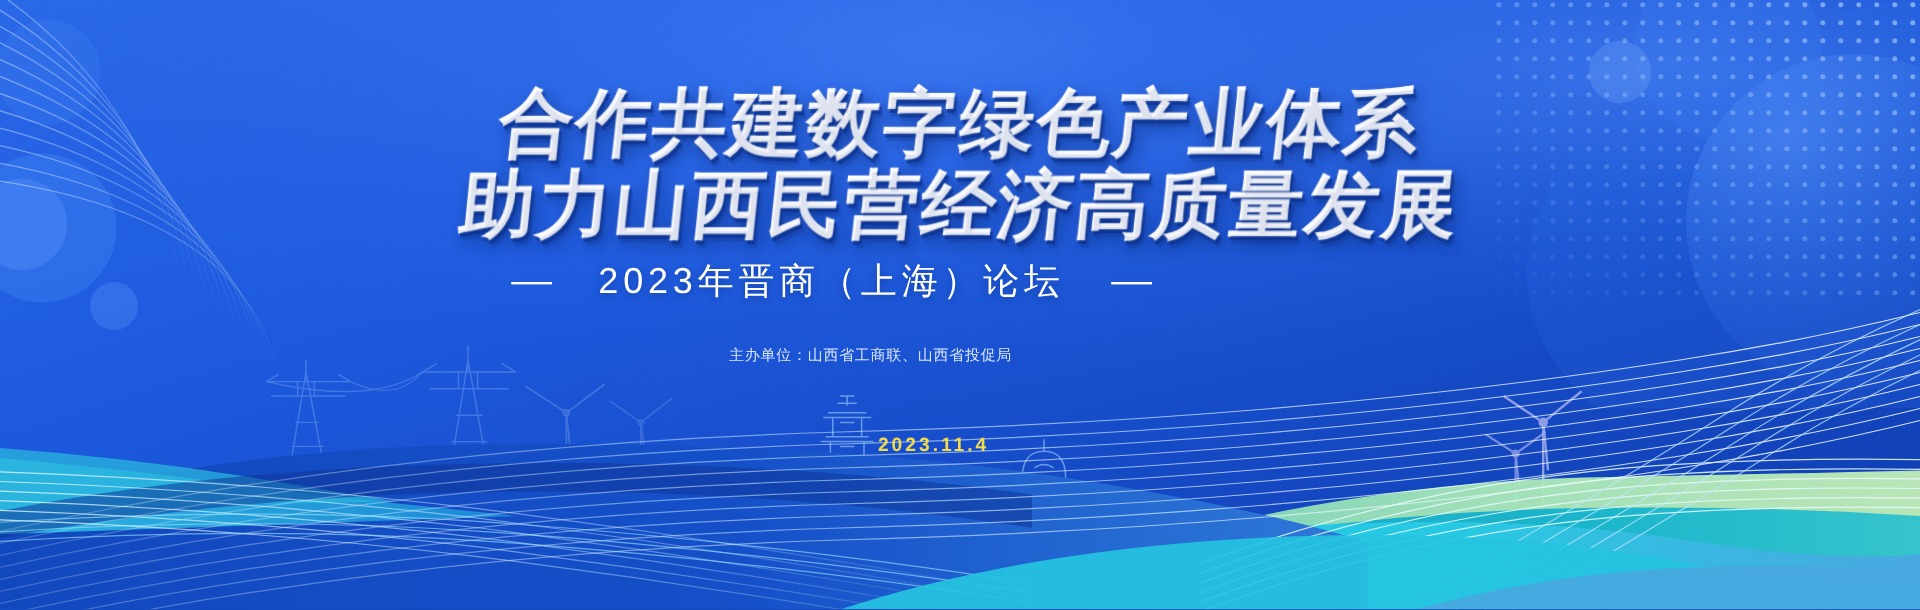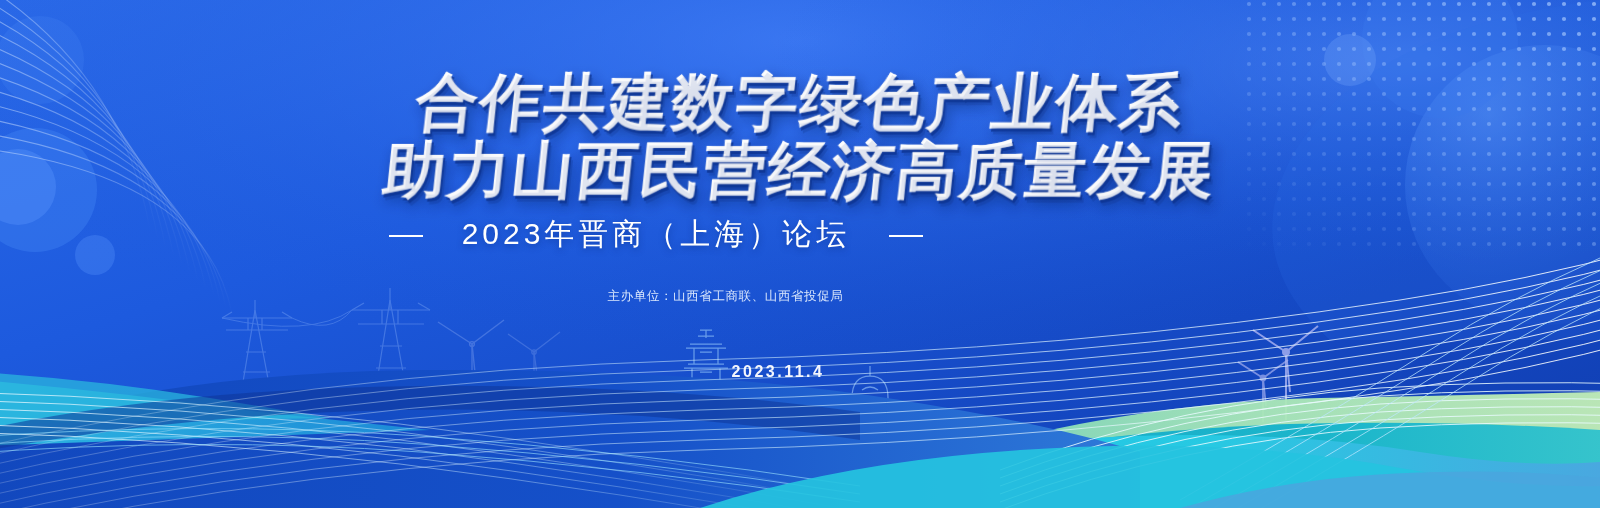--- a/index.html
+++ b/index.html
@@ -58,20 +58,21 @@
     position: absolute;
     top: 214px;
     left: 0;
     width: 1312px;
     text-align: center;
     color: #ffffff;
     font-size: 30px;
     letter-spacing: 4px;
     font-weight: 500;
     text-shadow: 0 2px 6px rgba(8,40,120,.5);
+    padding-left: 37px;
   }
   .subtitle .dash {
     display: inline-block;
     vertical-align: middle;
     margin: 0 26px;
     width: 34px;
     height: 2px;
     background: #ffffff;
   }
   .orgs {
@@ -85,21 +86,21 @@
     line-height: 16px;
     letter-spacing: .6px;
     opacity: .93;
   }
   .date {
     position: absolute;
     top: 363px;
     left: 0;
     width: 1556px;
     text-align: center;
-    color: #ffffff;
+    color: #fde047;
     font-size: 16px;
     letter-spacing: 2.5px;
     font-weight: 600;
     opacity: .95;
   }
 </style>
 </head>
 <body>
 
 <div id="banner">

